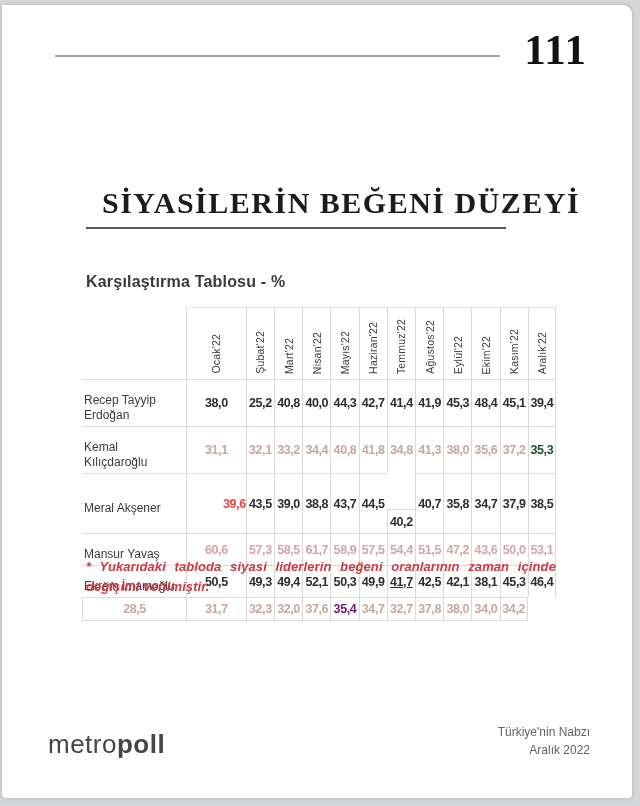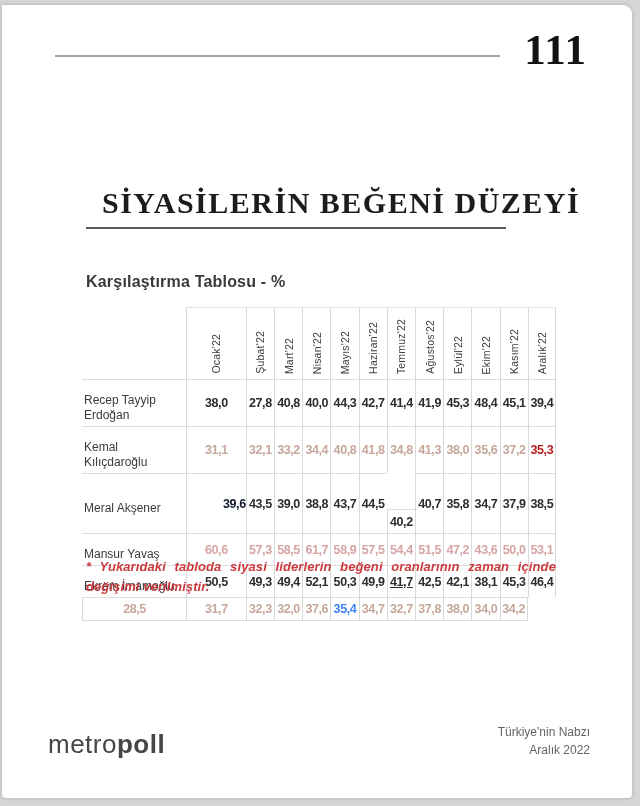--- a/index.html
+++ b/index.html
@@ -185,21 +185,21 @@
         <span>Ekim'22</span>
       </div>
       <div class="hcell">
         <span>Kasım'22</span>
       </div>
       <div class="hcell lastcol">
         <span>Aralık'22</span>
       </div>
       <div class="ncell">Recep Tayyip Erdoğan</div>
       <div class="vcell" style="color: rgb(45, 45, 45);">38,0</div>
-      <div class="vcell" style="color: rgb(45, 45, 45);">27,8</div>
+      <div class="vcell" style="color: rgb(45, 45, 45);">25,2</div>
       <div class="vcell" style="color: rgb(45, 45, 45);">40,8</div>
       <div class="vcell" style="color: rgb(45, 45, 45);">40,0</div>
       <div class="vcell" style="color: rgb(45, 45, 45);">44,3</div>
       <div class="vcell" style="color: rgb(45, 45, 45);">42,7</div>
       <div class="vcell" style="color: rgb(45, 45, 45);">41,4</div>
       <div class="vcell" style="color: rgb(45, 45, 45);">41,9</div>
       <div class="vcell" style="color: rgb(45, 45, 45);">45,3</div>
       <div class="vcell" style="color: rgb(45, 45, 45);">48,4</div>
       <div class="vcell" style="color: rgb(45, 45, 45);">45,1</div>
       <div class="vcell lastcol" style="color: rgb(45, 45, 45);">39,4</div>
@@ -208,23 +208,23 @@
       <div class="vcell" style="color: rgb(198, 167, 156);">32,1</div>
       <div class="vcell" style="color: rgb(198, 167, 156);">33,2</div>
       <div class="vcell" style="color: rgb(198, 167, 156);">34,4</div>
       <div class="vcell" style="color: rgb(198, 167, 156);">40,8</div>
       <div class="vcell" style="color: rgb(198, 167, 156);">41,8</div>
       <div class="vcell" style="color: rgb(198, 167, 156);">34,8</div>
       <div class="vcell" style="color: rgb(198, 167, 156);">41,3</div>
       <div class="vcell" style="color: rgb(198, 167, 156);">38,0</div>
       <div class="vcell" style="color: rgb(198, 167, 156);">35,6</div>
       <div class="vcell" style="color: rgb(198, 167, 156);">37,2</div>
-      <div class="vcell lastcol" style="color: #b91c1c;">35,3</div>
+      <div class="vcell lastcol" style="color: #14532d;">35,3</div>
       <div class="ncell">Meral Akşener</div>
-      <div class="vcell" style="color: #0f172a; padding-left: 36px;">39,6</div>
+      <div class="vcell" style="color: #ef4444; padding-left: 36px;">39,6</div>
       <div class="vcell" style="color: rgb(45, 45, 45);">43,5</div>
       <div class="vcell" style="color: rgb(45, 45, 45);">39,0</div>
       <div class="vcell" style="color: rgb(45, 45, 45);">38,8</div>
       <div class="vcell" style="color: rgb(45, 45, 45);">43,7</div>
       <div class="vcell" style="color: rgb(45, 45, 45);">44,5</div>
       <div class="vcell" style="color: rgb(45, 45, 45); margin-top: 36px;">40,2</div>
       <div class="vcell" style="color: rgb(45, 45, 45);">40,7</div>
       <div class="vcell" style="color: rgb(45, 45, 45);">35,8</div>
       <div class="vcell" style="color: rgb(45, 45, 45);">34,7</div>
       <div class="vcell" style="color: rgb(45, 45, 45);">37,9</div>
@@ -253,21 +253,21 @@
       <div class="vcell" style="color: rgb(45, 45, 45);">42,5</div>
       <div class="vcell" style="color: rgb(45, 45, 45);">42,1</div>
       <div class="vcell" style="color: rgb(45, 45, 45);">38,1</div>
       <div class="vcell" style="color: rgb(45, 45, 45);">45,3</div>
       <div class="vcell lastcol" style="color: rgb(45, 45, 45);">46,4</div>
       <div class="vcell lastrow" style="color: rgb(198, 167, 156);">28,5</div>
       <div class="vcell lastrow" style="color: rgb(198, 167, 156);">31,7</div>
       <div class="vcell lastrow" style="color: rgb(198, 167, 156);">32,3</div>
       <div class="vcell lastrow" style="color: rgb(198, 167, 156);">32,0</div>
       <div class="vcell lastrow" style="color: rgb(198, 167, 156);">37,6</div>
-      <div class="vcell lastrow" style="color: #3b82f6;">35,4</div>
+      <div class="vcell lastrow" style="color: #701a75;">35,4</div>
       <div class="vcell lastrow" style="color: rgb(198, 167, 156);">34,7</div>
       <div class="vcell lastrow" style="color: rgb(198, 167, 156);">32,7</div>
       <div class="vcell lastrow" style="color: rgb(198, 167, 156);">37,8</div>
       <div class="vcell lastrow" style="color: rgb(198, 167, 156);">38,0</div>
       <div class="vcell lastrow" style="color: rgb(198, 167, 156);">34,0</div>
       <div class="vcell lastcol lastrow" style="color: rgb(198, 167, 156);">34,2</div>
     </div>
 
   <p class="footnote">* Yukarıdaki tabloda siyasi liderlerin beğeni oranlarının zaman içinde değişimi verilmiştir.</p>
 

